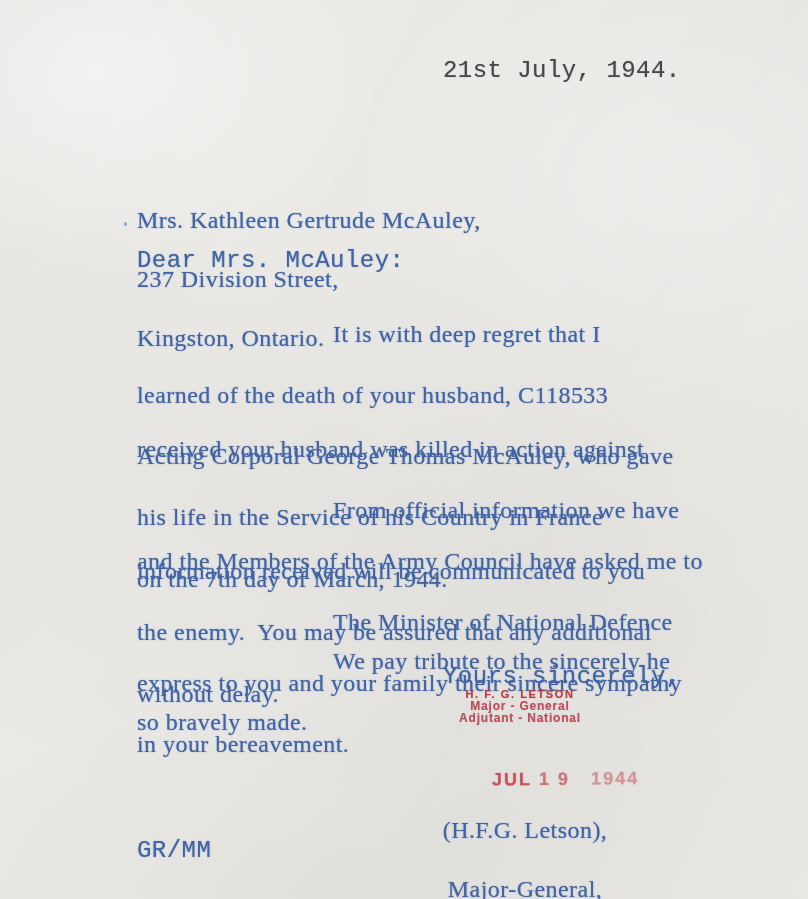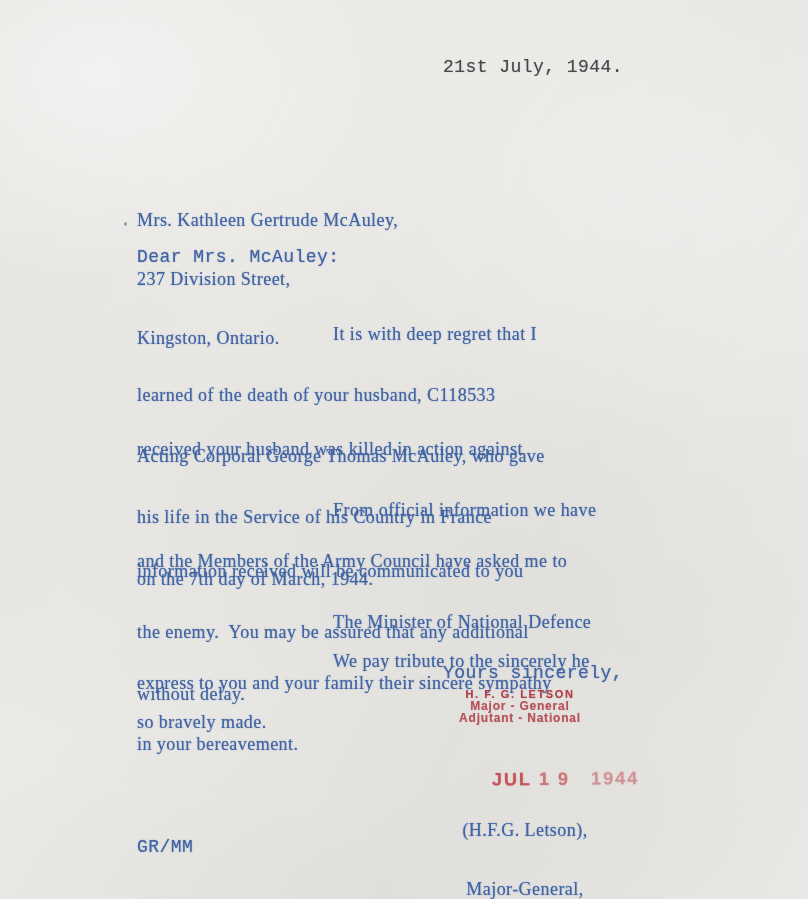--- a/index.html
+++ b/index.html
@@ -13,21 +13,21 @@
       radial-gradient(ellipse 420px 300px at 12% 8%, rgba(255,255,255,.45), rgba(255,255,255,0) 70%),
       radial-gradient(ellipse 500px 380px at 85% 20%, rgba(255,255,255,.28), rgba(255,255,255,0) 70%),
       radial-gradient(ellipse 600px 420px at 30% 55%, rgba(120,118,112,.05), rgba(120,118,112,0) 75%),
       radial-gradient(ellipse 520px 360px at 78% 72%, rgba(120,118,112,.055), rgba(120,118,112,0) 75%),
       radial-gradient(ellipse 700px 260px at 50% 100%, rgba(110,108,102,.06), rgba(110,108,102,0) 80%),
       linear-gradient(115deg, rgba(0,0,0,.02) 0%, rgba(0,0,0,0) 30%, rgba(0,0,0,.018) 65%, rgba(0,0,0,0) 100%);
     font-family:"Liberation Mono","DejaVu Sans Mono",monospace;
   }
   .typed{
     position:absolute;
-    font-size:18px;
+    font-size:24px;
     letter-spacing:.45px;
     white-space:pre;
     color:#4064a4;
     text-shadow:0 0 1px rgba(64,100,164,.55), 0 0 2px rgba(64,100,164,.18);
   }
   .typed.black{
     color:#47474c;
     text-shadow:0 0 1px rgba(71,71,76,.5);
   }
   .block .line{display:block;font-family:Liberation Serif, serif;}

